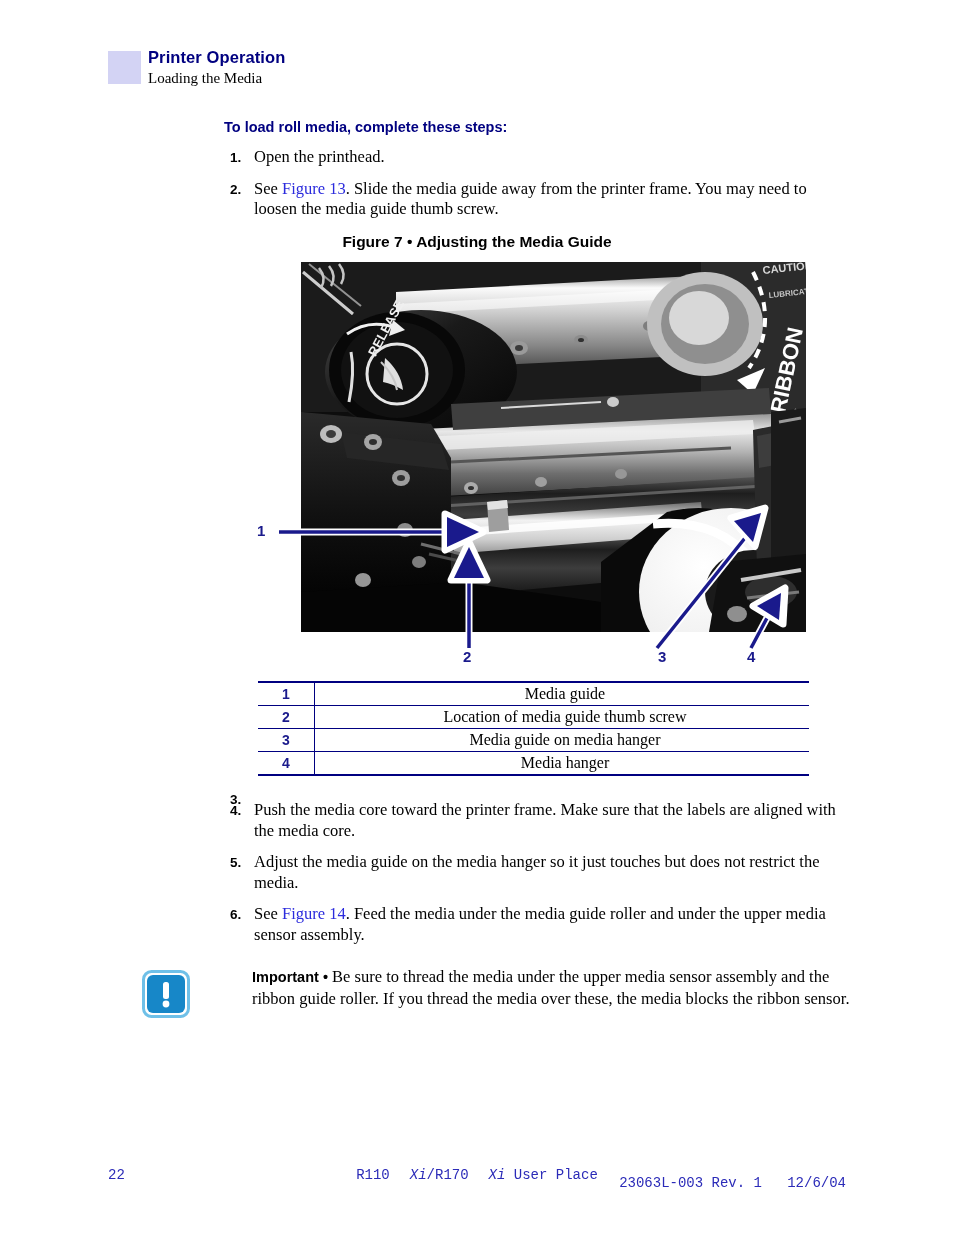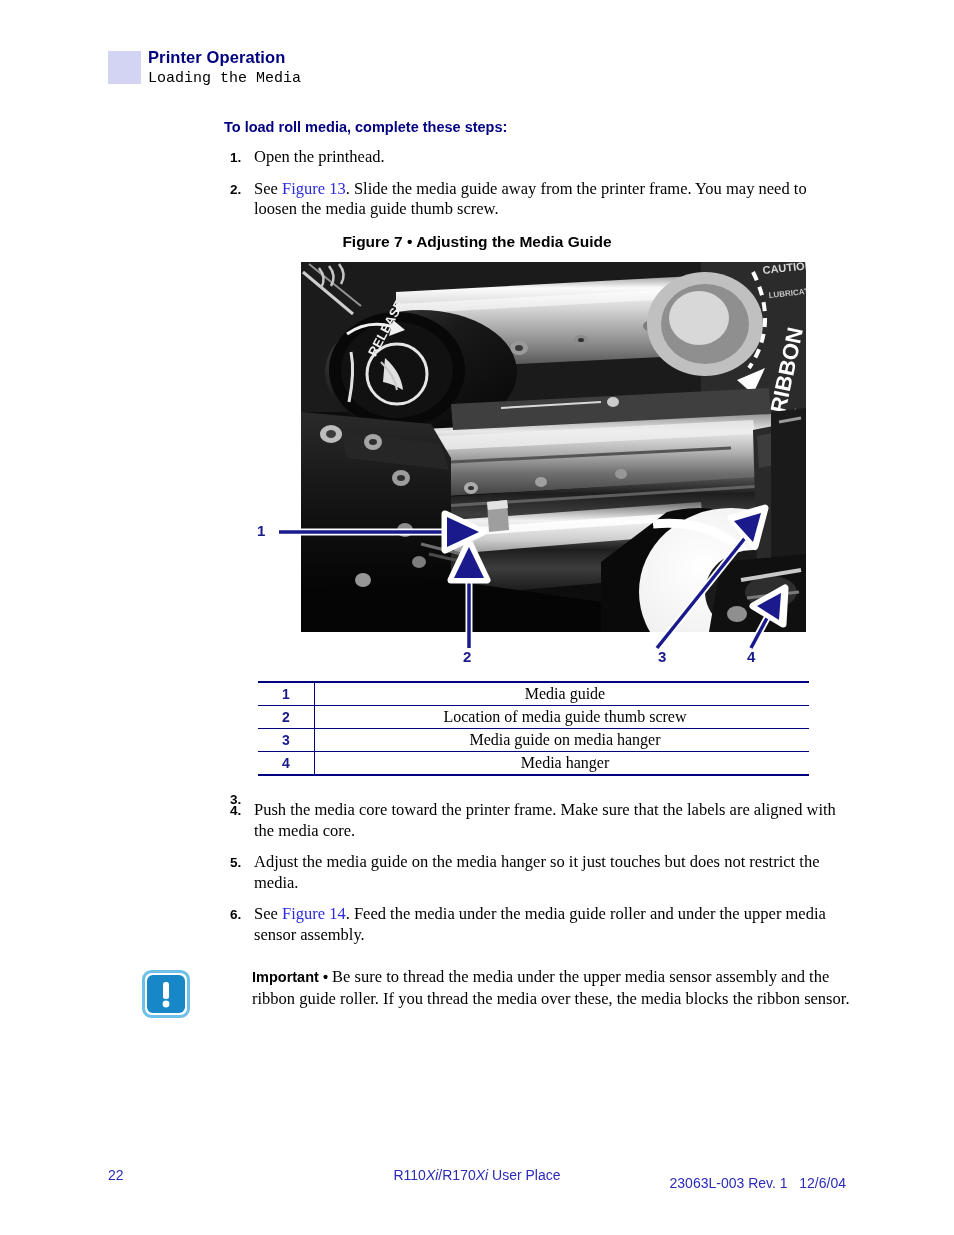--- a/index.html
+++ b/index.html
@@ -39,21 +39,21 @@
     font-family: "Liberation Sans", sans-serif;
     font-weight: bold;
     font-size: 16.5px;
     color: #000080;
     letter-spacing: 0.1px;
   }
   .header-sub {
     position: absolute;
     left: 40px;
     top: 22px;
-    font-family: Liberation Mono, monospace;
+    font-family: Liberation Serif, serif;
     font-size: 15px;
     color: #000000;
   }
 
   .section-heading {
     position: absolute;
     left: 224px;
     top: 119px;
     font-family: "Liberation Sans", sans-serif;
     font-weight: bold;
@@ -198,37 +198,37 @@
     font-size: 14.5px;
   }
 
   
   .footer {
     position: absolute;
     left: 0;
     top: 1167px;
     width: 954px;
     height: 22px;
-    font-family: Liberation Sans, sans-serif;
+    font-family: Liberation Mono, monospace;
     font-size: 14px;
     color: #2b2bb8;
   }
   .footer .pageno {
     position: absolute;
     left: 108px;
     top: 0;
   }
   .footer .guide {
     position: absolute;
     left: 0;
     top: 0;
     width: 954px;
     text-align: center;
   }
-  .footer .guide i { font-style: italic; }
+  .footer .guide i { font-style: italic; margin-left: 20px; }
   .footer .partno {
     position: absolute;
     right: 108px;
     top: 0;
     white-space: pre;
     margin-top: 8px;
   }
 </style>
 </head>
 <body>

